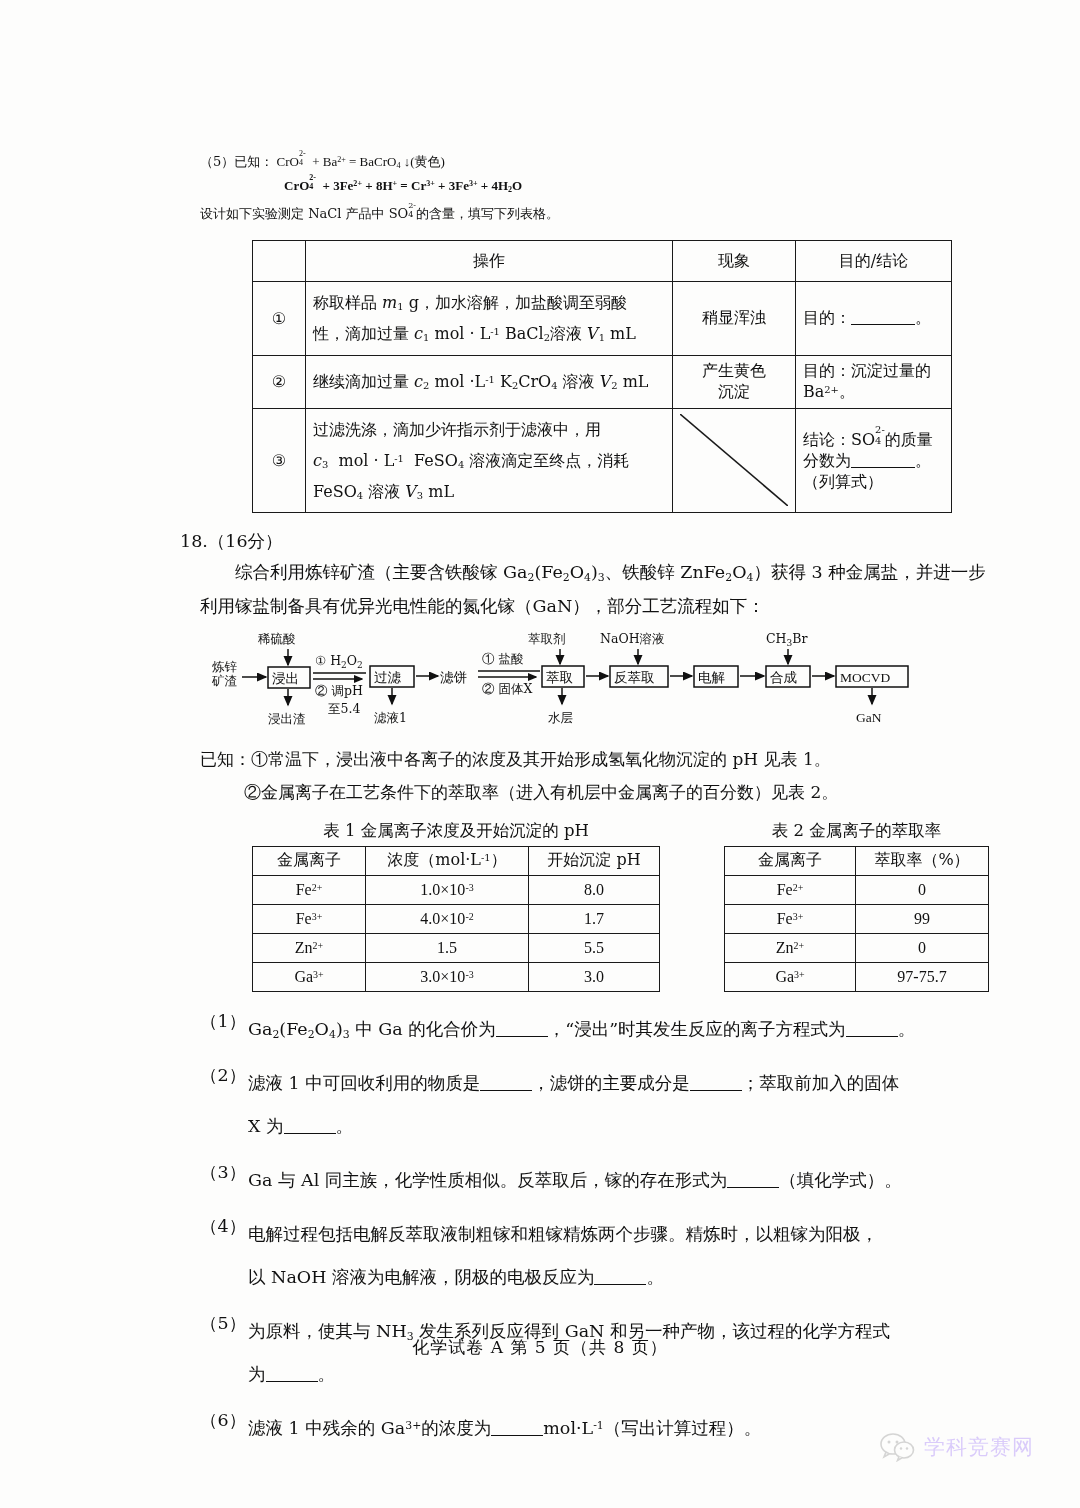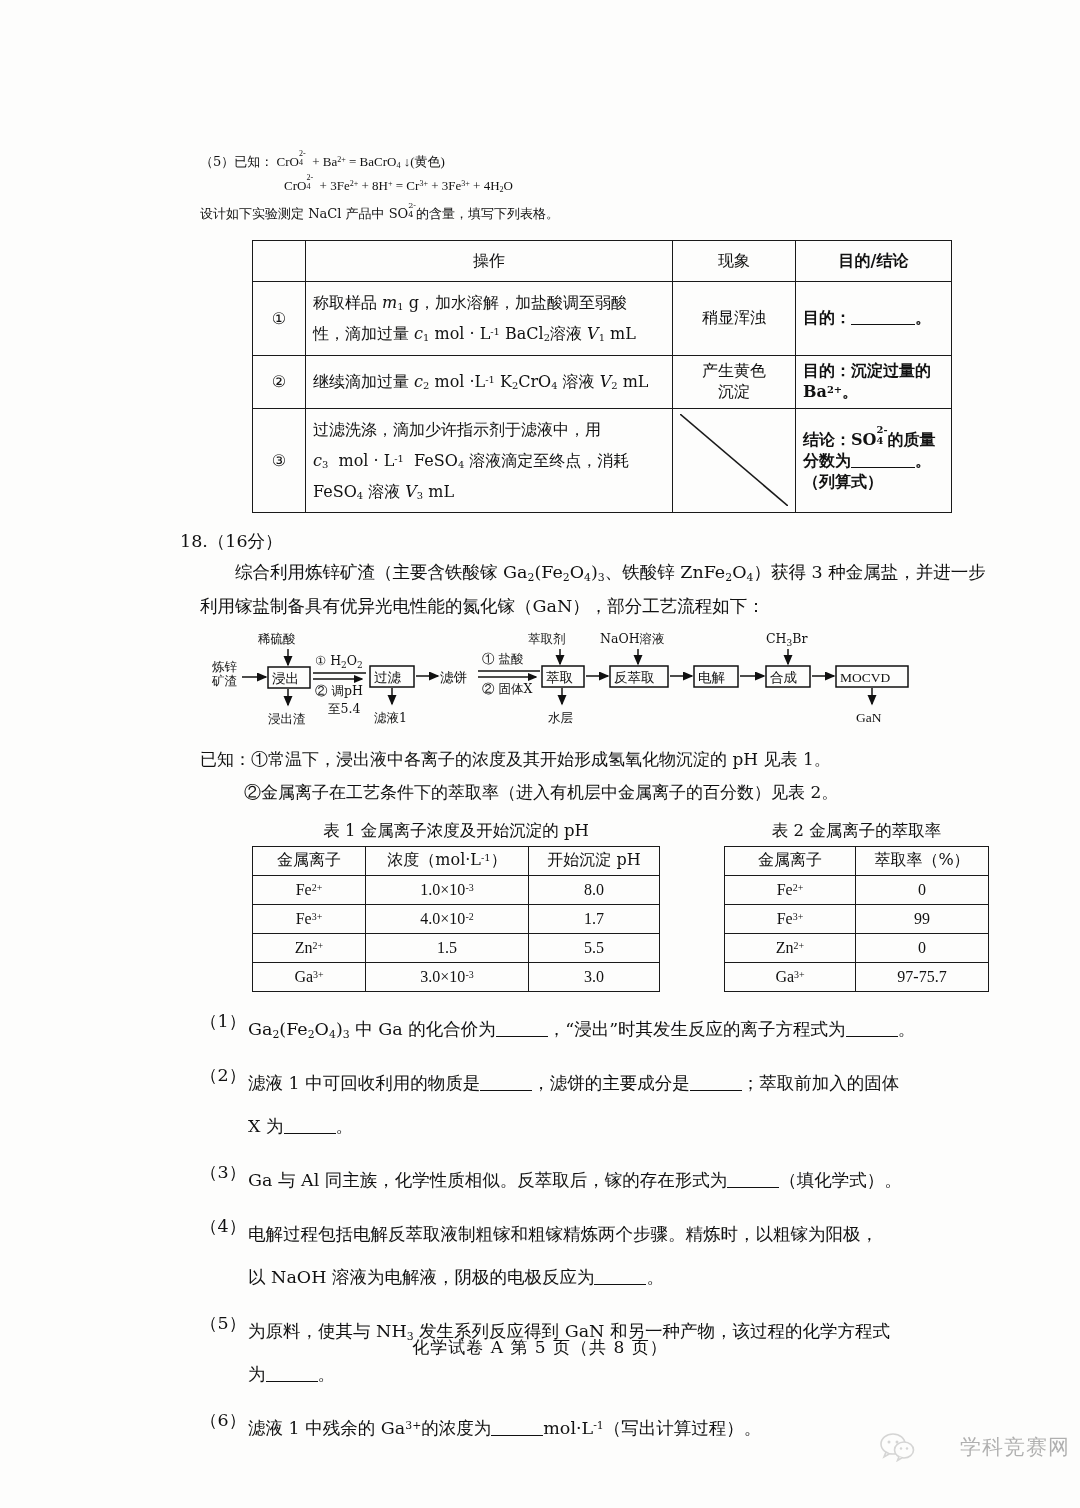--- a/index.html
+++ b/index.html
@@ -26,42 +26,42 @@
   sub{font-size:.62em;vertical-align:-0.25em;}
   sup{font-size:.62em;vertical-align:0.45em;}
   .sfx{display:inline-block;vertical-align:-0.05em;font-size:.62em;line-height:1;text-align:left;position:relative;top:-0.15em;}
   .sfx i{display:block;font-style:normal;}
   .sfx i.b{position:relative;top:-0.15em;}
   .ital{font-style:italic;}
 
   
   .q5{font-size:13px;line-height:1.85;}
   .q5 .row1{white-space:nowrap;}
-  .q5 .eq2{margin-left:84px;white-space:nowrap;}
+  .q5 .eq2{margin-left:84px;white-space:nowrap;font-weight:bold;}
   .q5 .lead{margin-top:4px;}
 
   
   table.exp{
     border-collapse:collapse;
     width:700px;
     margin:14px 0 0 52px;
     font-size:16px;
     table-layout:fixed;
     border-radius:14px;
   }
   table.exp td,table.exp th{
     border:1.6px solid #1a1a1a;
     padding:5px 7px;
     vertical-align:middle;
     font-weight:normal;
   }
   table.exp .cNum{width:38px;text-align:center;font-size:16px;}
   table.exp .cOp{width:352px;}
   table.exp .cPh{width:108px;text-align:center;}
-  table.exp .cGoal{width:auto;font-weight:bold;}
+  table.exp .cGoal{width:auto;}
   table.exp thead td{text-align:center;height:30px;}
   .blank{display:inline-block;border-bottom:1.4px solid #111;min-width:64px;height:1em;vertical-align:-2px;}
   .blank.s{min-width:52px;}
   .opline{line-height:1.95;}
   .diagcell{position:relative;padding:0;}
   .diagcell svg{display:block;width:100%;height:100%;}
 
   
   .q18num{font-size:17.5px;margin:16px 0 0 -20px;}
   .q18p{font-size:17.5px;line-height:1.95;text-indent:2em;margin-top:2px;}
@@ -98,21 +98,21 @@
     position:absolute;left:0;right:0;top:1336px;
     text-align:center;font-size:17px;letter-spacing:1px;
   }
 
   
   .wm{
     position:absolute;left:880px;top:1432px;
     display:flex;align-items:center;gap:8px;
     opacity:.30;
   }
-  .wm .wmtxt{font-size:21px;color:#000000;font-family:Liberation Serif, serif;letter-spacing:1px;margin-left:36px;}
+  .wm .wmtxt{font-size:21px;color:#8b5cf6;font-family:Liberation Serif, serif;letter-spacing:1px;}
   .wm svg{display:block;}
 </style>
 </head>
 <body>
 
 <div class="page">
 
   <div class="content">
 
     <div class="q5">

